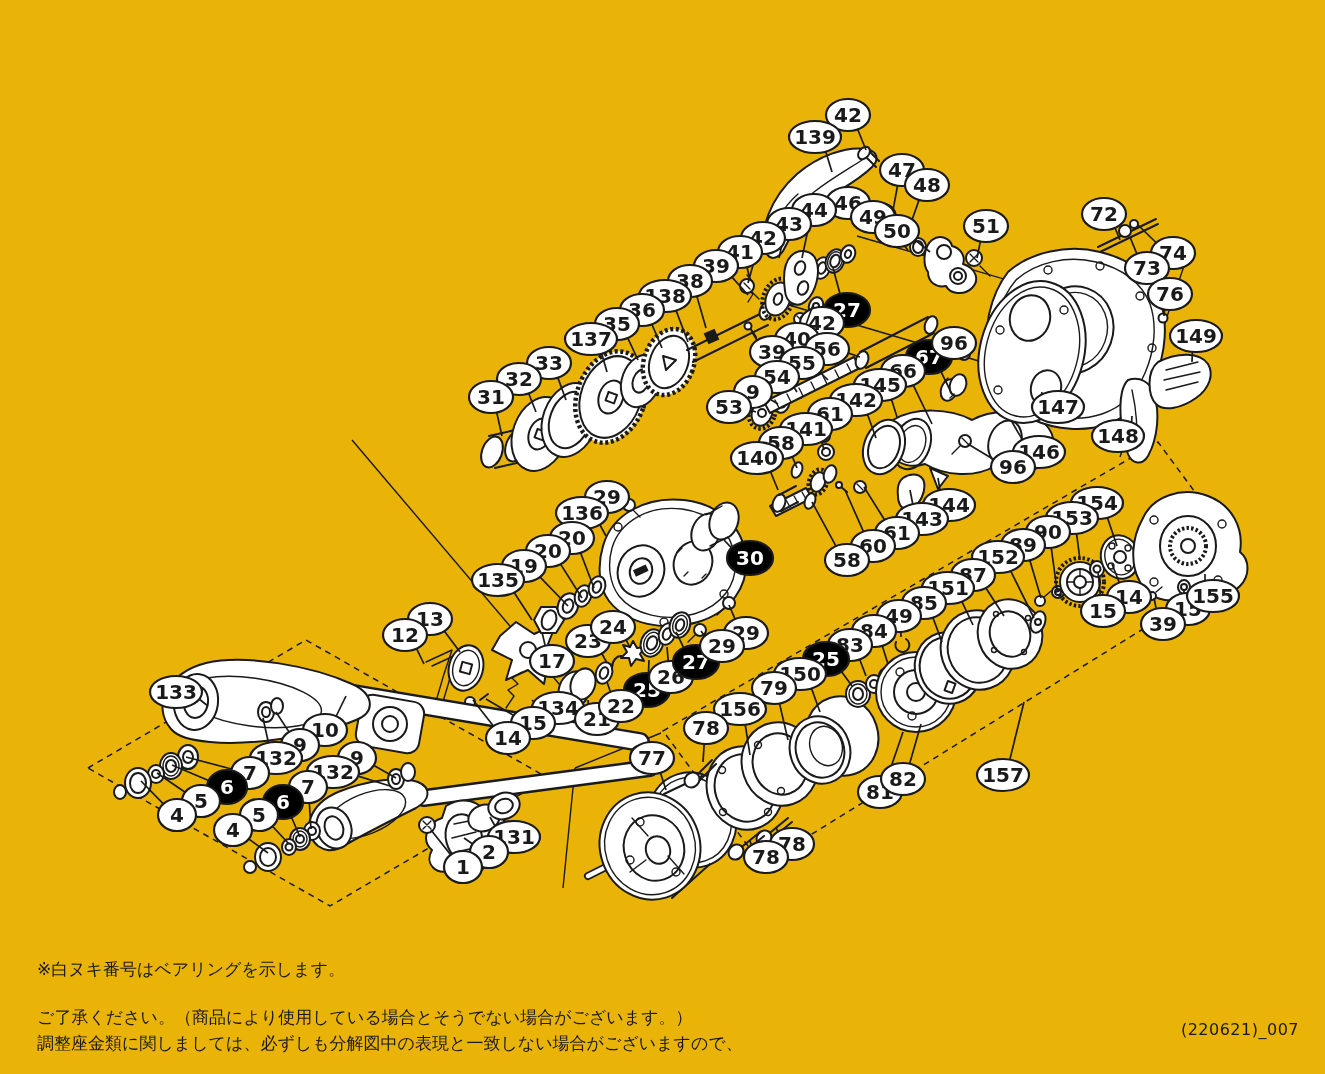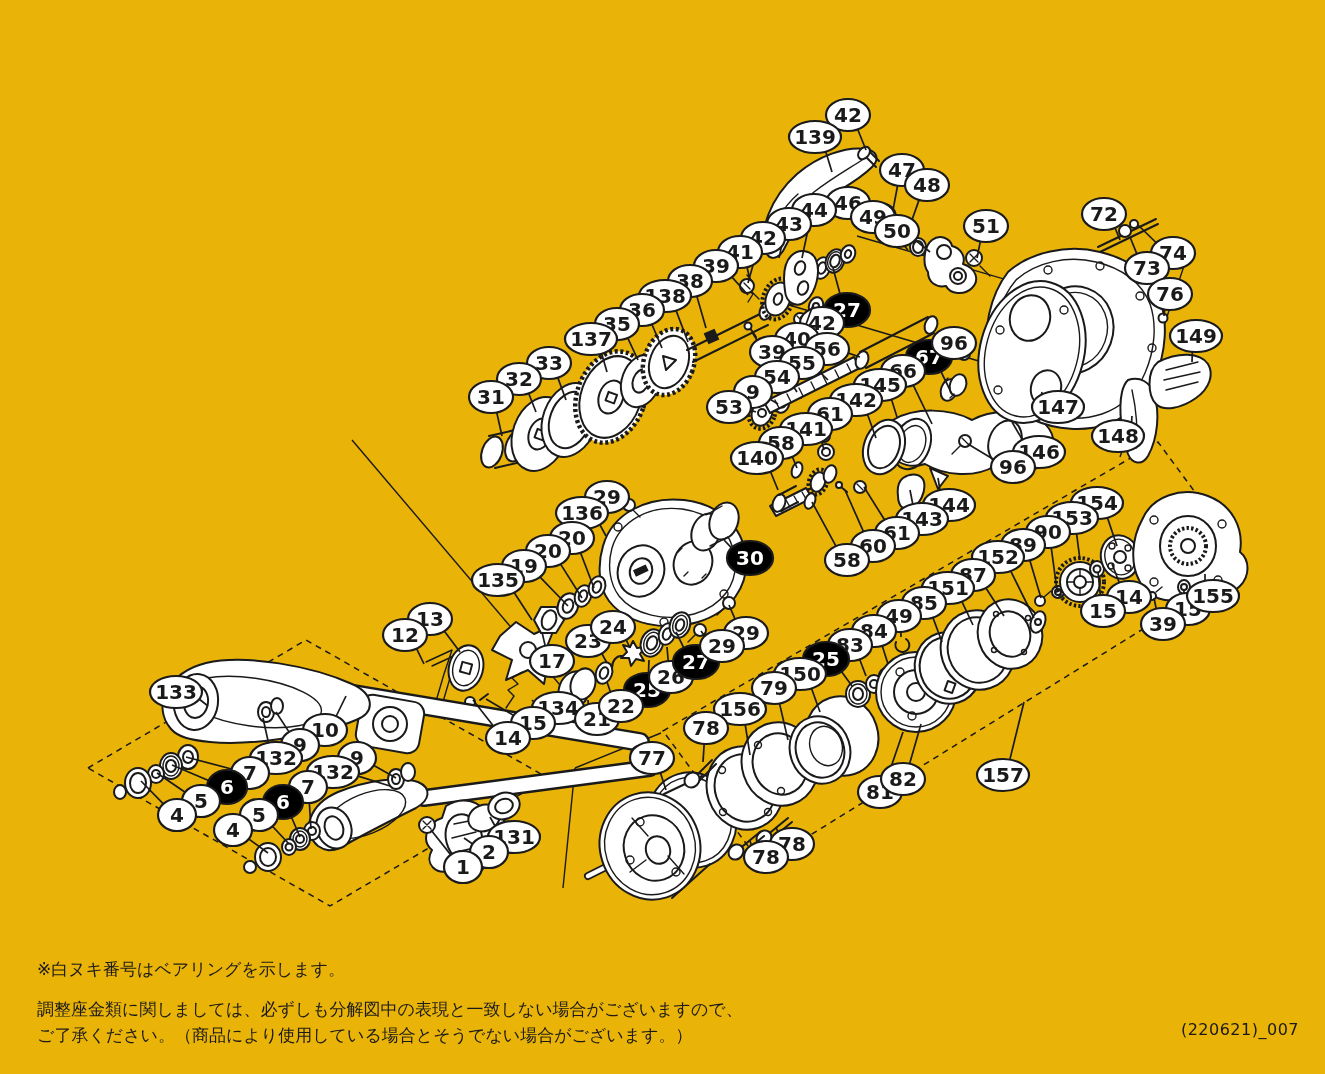--- a/index.html
+++ b/index.html
@@ -1,20 +1,20 @@
 <!DOCTYPE html>
 <html><head>
 <meta charset="utf-8">
 <style>
   html,body{margin:0;padding:0;background:#ffffff;}
   .page{position:relative;width:1325px;height:1074px;background:#eab308;overflow:hidden;
         font-family:"DejaVu Sans","Liberation Sans",sans-serif;color:#1a1a1a;}
   .page svg{position:absolute;left:0;top:0;}
   .notes{position:absolute;left:37px;top:956px;font-size:17px;line-height:26px;}
-  .note-bearing{margin-bottom:14px;}
+  .note-bearing{margin-bottom:22px;}
   .doc-code{position:absolute;right:26px;top:1020px;font-size:16px;letter-spacing:.5px;}
   
   .ln{stroke:#1a1a1a;stroke-width:2;fill:none;stroke-linecap:round;stroke-linejoin:round;}
   .fw{stroke:#1a1a1a;stroke-width:2;fill:#ffffff;stroke-linejoin:round;}
   .fk{stroke:#1a1a1a;stroke-width:2;fill:#1a1a1a;}
   .thin{stroke-width:1.4;}
   .teeth{stroke:#1a1a1a;stroke-width:4.5;fill:#ffffff;stroke-dasharray:3 2.6;}
   .teeth2{stroke:#1a1a1a;stroke-width:4;fill:none;stroke-dasharray:2.4 2.2;}
 </style>
 </head>
@@ -993,17 +993,17 @@
         <g>
           <line x1="451.8140019468699" y1="856.1083703166892" x2="431" y2="830" stroke="#1a1a1a" stroke-width="1.7"></line>
           <ellipse cx="463" cy="867" rx="19" ry="16" fill="#ffffff" stroke="#1a1a1a" stroke-width="2.2"></ellipse>
           <text x="463" y="874" text-anchor="middle" font-size="20" font-weight="bold" font-family="&quot;DejaVu Sans&quot;,&quot;Liberation Sans&quot;,sans-serif" fill="#1a1a1a">1</text>
         </g>
       </g>
   </svg>
 
   <div class="notes">
     <div class="note-bearing">※白ヌキ番号はベアリングを示します。</div>
+    <div>ご了承ください。（商品により使用している場合とそうでない場合がございます。）</div>
     <div>調整座金類に関しましては、必ずしも分解図中の表現と一致しない場合がございますので、</div>
-    <div>ご了承ください。（商品により使用している場合とそうでない場合がございます。）</div>
   </div>
   <div class="doc-code">(220621)_007</div>
 </div>
 
 </body></html>

